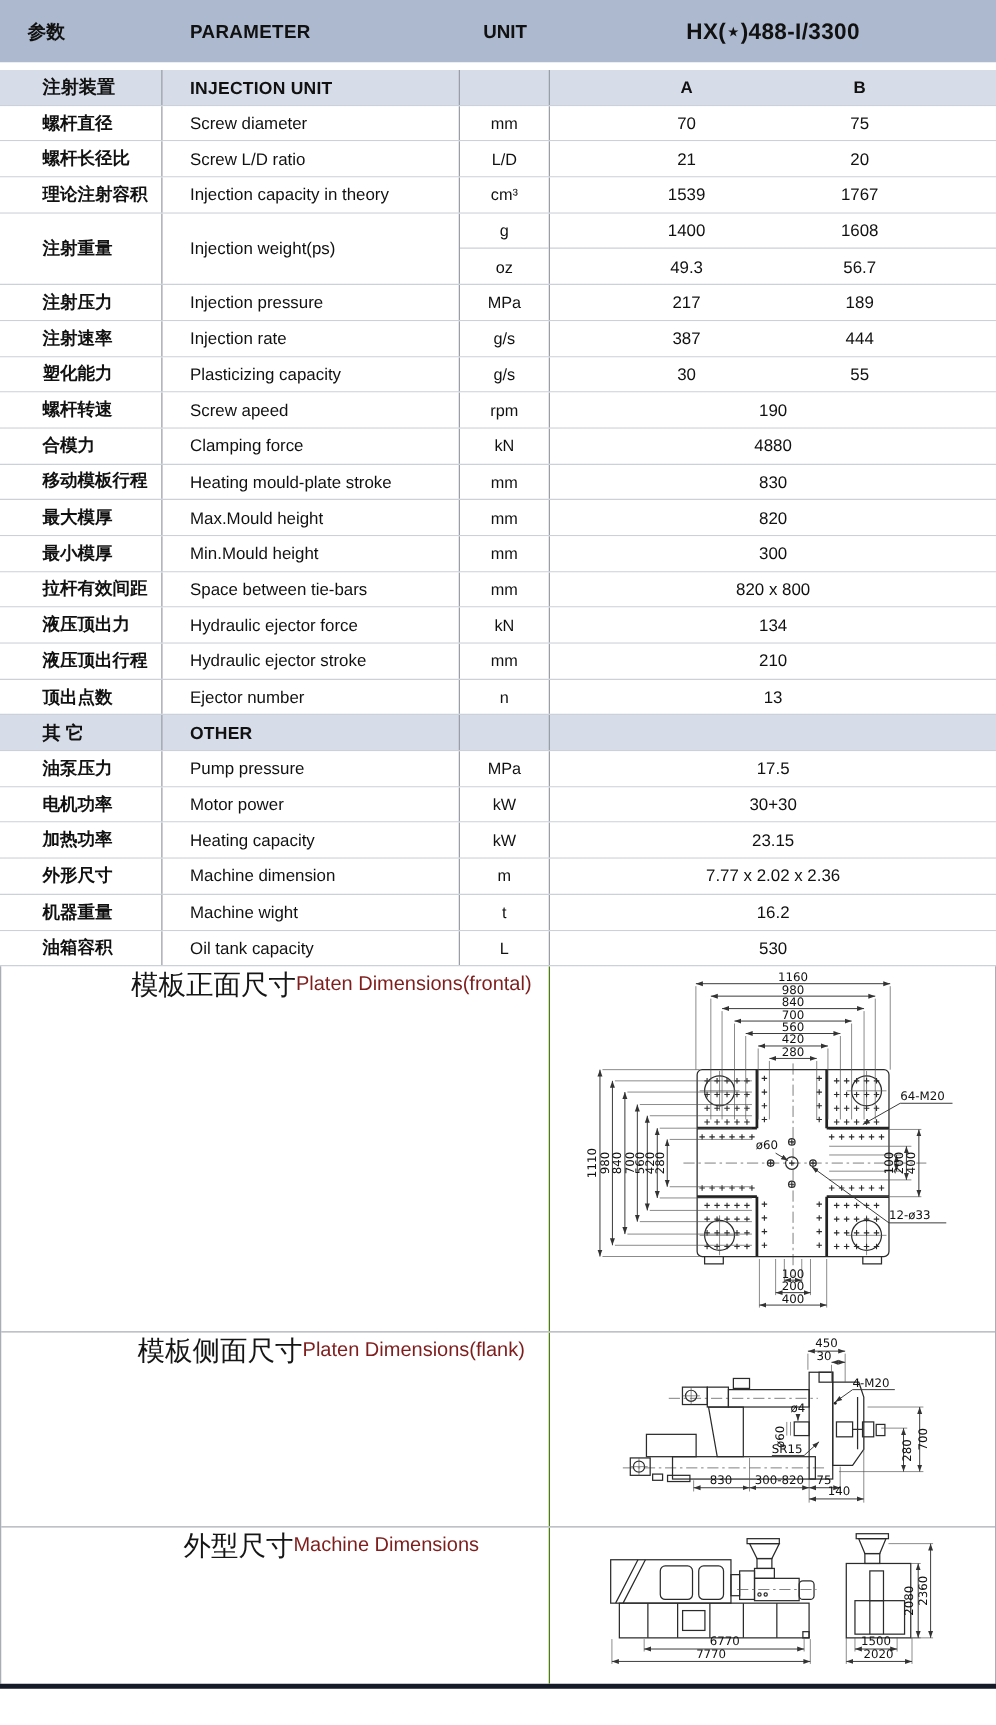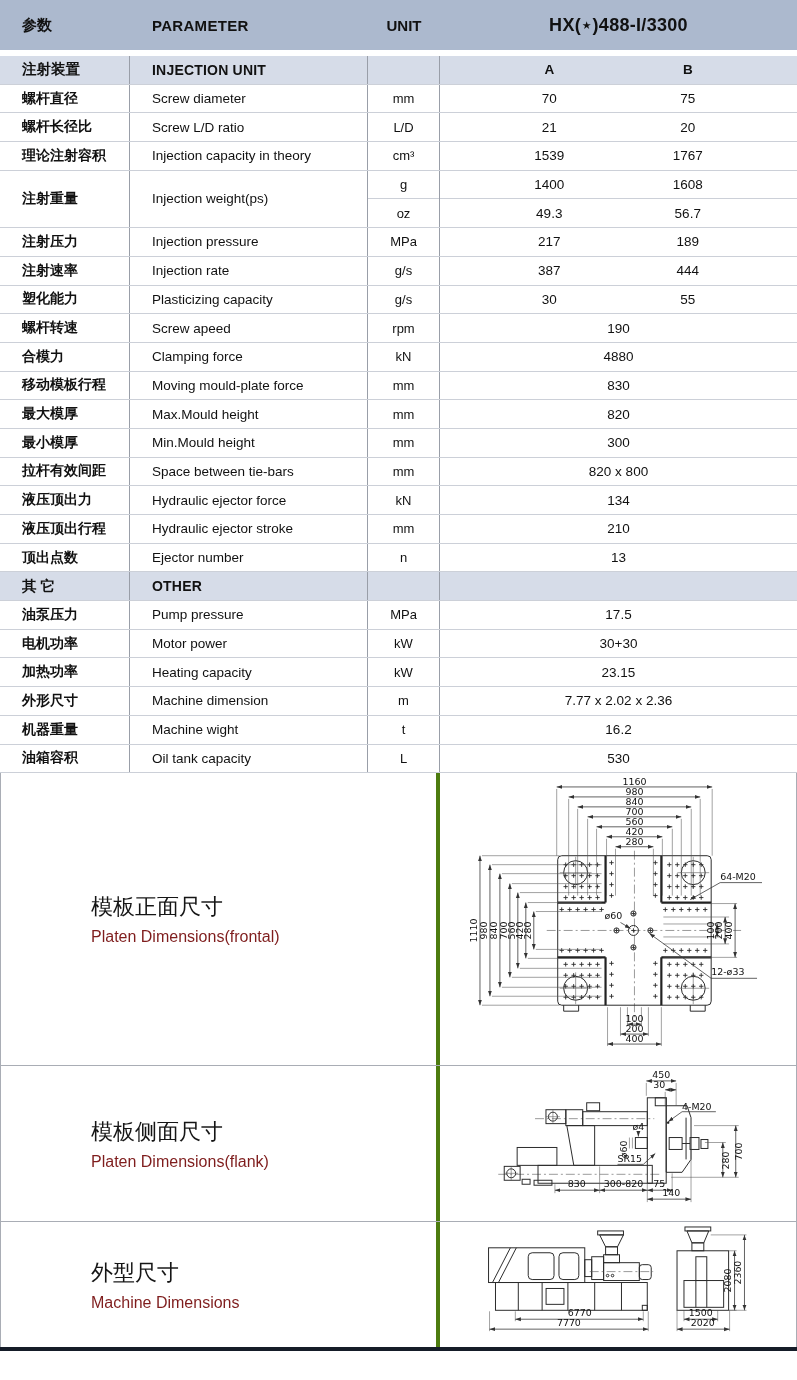--- a/index.html
+++ b/index.html
@@ -11,38 +11,38 @@
   .th-cn{padding-left:22px;font-size:15px;}
   .th-param{padding-left:22px;font-size:15px;letter-spacing:.3px;}
   .th-unit{text-align:center;font-size:15px;}
   .th-model{text-align:center;font-size:18px;letter-spacing:.3px;}
   .gap{height:6px;background:#fff;}
 
   
   .trow{display:grid;grid-template-columns:130px 238px 72px 357px;height:28.7px;border-bottom:1px solid #ccd0d8;box-sizing:border-box;font-size:13.5px;background:#fff;}
   .trow.dblh{height:57.4px;}
   .cell{display:flex;align-items:center;box-sizing:border-box;min-width:0;}
-  .cn{padding-left:22px;font-weight:600;font-size:14px;border-right:1px solid #999ea8;}
+  .cn{padding-left:34px;font-weight:600;font-size:14px;border-right:1px solid #999ea8;}
   .en{padding-left:22px;border-right:1px solid #999ea8;}
   .unit{justify-content:center;border-right:1px solid #999ea8;font-size:13px;}
   .vals{justify-content:center;}
   .ab{display:flex;width:100%;padding:0 40px;box-sizing:border-box;}
   .ab span{flex:1;text-align:center;}
   .merged{width:100%;text-align:center;}
   .sec{background:#d6dce8;font-weight:bold;}
   .sec .cn{font-size:14.5px;}
   .sec .en{font-size:14px;letter-spacing:.2px;}
   .col{flex-direction:column;align-items:stretch;padding:0;justify-content:stretch;}
   .half{height:50%;display:flex;align-items:center;justify-content:center;box-sizing:border-box;}
   .hb{border-bottom:1px solid #ccd0d8;}
 
   
   .diag{border-left:1px solid #a9adb5;border-right:1px solid #a9adb5;box-sizing:border-box;width:797px;}
   .drow{display:flex;border-bottom:1px solid #a9adb5;box-sizing:border-box;overflow:hidden;}
-  .dtitle{width:439px;box-sizing:border-box;border-right:4px solid #4d7c0f;display:flex;flex-direction:column;justify-content:center;padding-left:90px;}
+  .dtitle{width:439px;box-sizing:border-box;border-right:1px solid #4d7c0f;display:flex;flex-direction:row;justify-content:center;padding-left:90px;}
   .dcn{font-size:22px;color:#151515;}
   .den{font-size:16px;color:#7f1d1d;margin-top:6px;}
   .dfig{flex:1;display:flex;align-items:center;justify-content:center;overflow:hidden;}
   .dfig svg{display:block;}
 
   svg .o{fill:none;stroke:#2b2b2b;stroke-width:1;}
   svg .thick{fill:none;stroke:#222;stroke-width:2.2;}
   svg .dl{fill:none;stroke:#3a3a3a;stroke-width:.8;}
   svg .ext{fill:none;stroke:#555;stroke-width:.55;}
   svg .cl{fill:none;stroke:#555;stroke-width:.6;stroke-dasharray:9 3 2 3;}
@@ -186,21 +186,21 @@
   <div class="trow">
     <div class="cell cn">合模力</div>
     <div class="cell en">Clamping force</div>
     <div class="cell unit">kN</div>
     <div class="cell vals">
       <span class="merged">4880</span>
       </div>
   </div>
   <div class="trow">
     <div class="cell cn">移动模板行程</div>
-    <div class="cell en">Moving mould-plate force</div>
+    <div class="cell en">Heating mould-plate stroke</div>
     <div class="cell unit">mm</div>
     <div class="cell vals">
       <span class="merged">830</span>
       </div>
   </div>
   <div class="trow">
     <div class="cell cn">最大模厚</div>
     <div class="cell en">Max.Mould height</div>
     <div class="cell unit">mm</div>
     <div class="cell vals">

